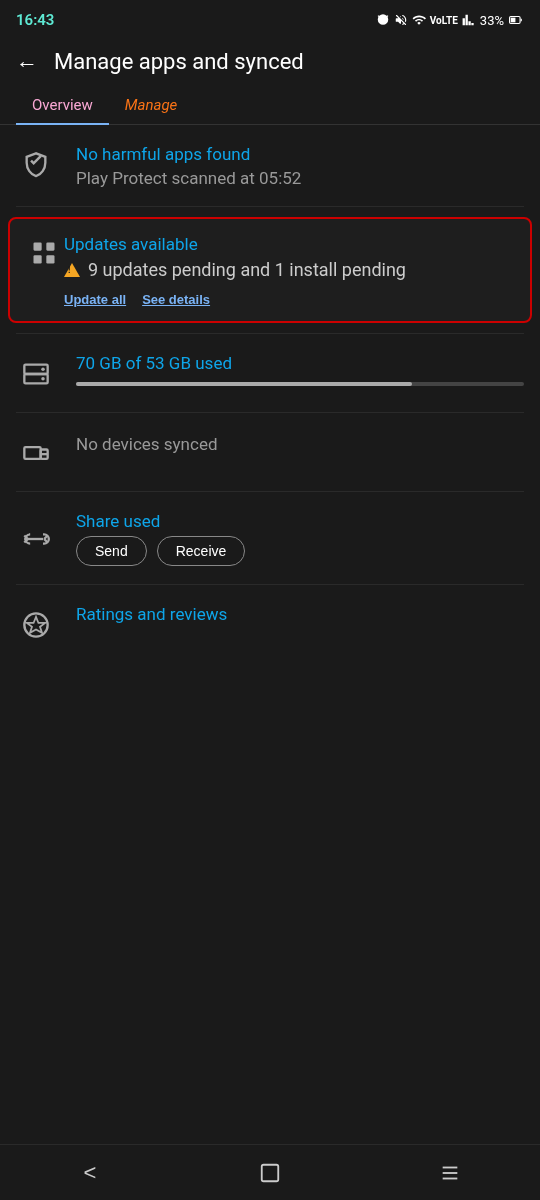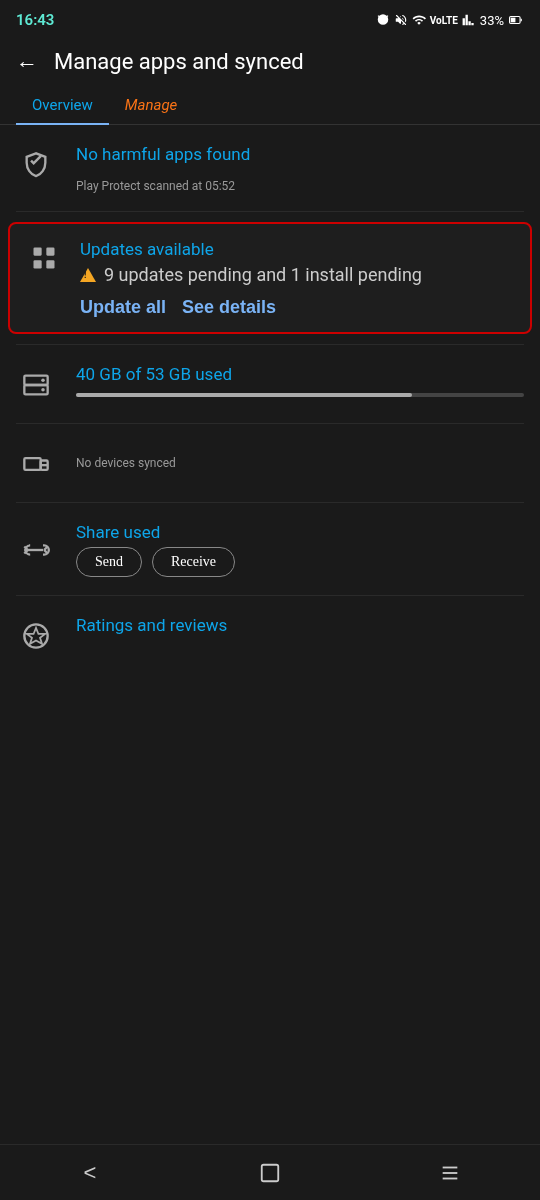--- a/index.html
+++ b/index.html
@@ -64,21 +64,21 @@
       border-bottom: 1px solid #333;
       padding: 0 16px;
     }
     .tab {
       padding: 10px 16px;
       font-size: 15px;
       cursor: pointer;
       position: relative;
     }
     .tab-active {
-      color: #0ea5e9;
+      color: #f9a8d4;
     }
     .tab-active::after {
       content: '';
       position: absolute;
       bottom: -1px;
       left: 0;
       right: 0;
       height: 2px;
       background: #7ab3f5;
     }
@@ -106,34 +106,34 @@
     .section-content {
       flex: 1;
     }
     .section-title {
       font-size: 17px;
       font-weight: 400;
       color: #0ea5e9;
       line-height: 1.3;
     }
     .section-subtitle {
-      font-size: 12px;
+      font-size: 17px;
       color: #999999;
-      margin-top: 14px;
+      margin-top: 3px;
     }
 
     
     .update-section {
       border: 2px solid #cc0000;
       border-radius: 8px;
       margin: 2px 8px;
       padding: 14px 14px;
       display: flex;
       align-items: flex-start;
-      gap: 16px;
+      gap: 0;
       background: #1e1e1e;
     }
     .update-content {
       flex: 1;
     }
     .update-warning-row {
       display: flex;
       align-items: center;
       gap: 8px;
       margin-top: 4px;
@@ -159,27 +159,28 @@
     .update-desc {
       font-size: 18px;
       color: #cccccc;
     }
     .update-buttons {
       display: flex;
       gap: 16px;
       margin-top: 12px;
     }
     .update-btn {
-      font-size: 18px;
+      font-size: 13px;
       font-weight: 600;
       color: #7ab3f5;
       background: transparent;
       border: none;
       cursor: pointer;
       padding: 0;
+      text-decoration: underline;
     }
 
     
     .storage-bar-container {
       margin-top: 8px;
       height: 4px;
       background: #444;
       border-radius: 2px;
       width: 100%;
     }
@@ -196,21 +197,20 @@
       margin-top: 4px;
     }
     .share-btn {
       border: 1px solid #888;
       border-radius: 20px;
       padding: 6px 18px;
       font-size: 14px;
       color: #ffffff;
       background: transparent;
       cursor: pointer;
-      font-family: Liberation Serif, serif;
     }
 
     
     .divider {
       height: 1px;
       background: #2a2a2a;
       margin: 0 16px;
     }
 
     
@@ -334,21 +334,21 @@
 <div class="section">
   <div class="section-icon">
     <svg width="28" height="28" viewBox="0 0 24 24" fill="none" stroke="#aaa" stroke-width="2">
       <rect x="2" y="4" width="20" height="8" rx="1"></rect>
       <rect x="2" y="12" width="20" height="8" rx="1"></rect>
       <circle cx="18" cy="8" r="1.5" fill="#aaa" stroke="none"></circle>
       <circle cx="18" cy="16" r="1.5" fill="#aaa" stroke="none"></circle>
     </svg>
   </div>
   <div class="section-content">
-    <div class="section-title">40 GB of 53 GB used</div>
+    <div class="section-title">70 GB of 53 GB used</div>
     <div class="storage-bar-container">
       <div class="storage-bar-fill" style="width: 75%;"></div>
     </div>
   </div>
 </div>
 
 <div class="divider"></div>
 
 <div class="section">
   <div class="section-icon">

